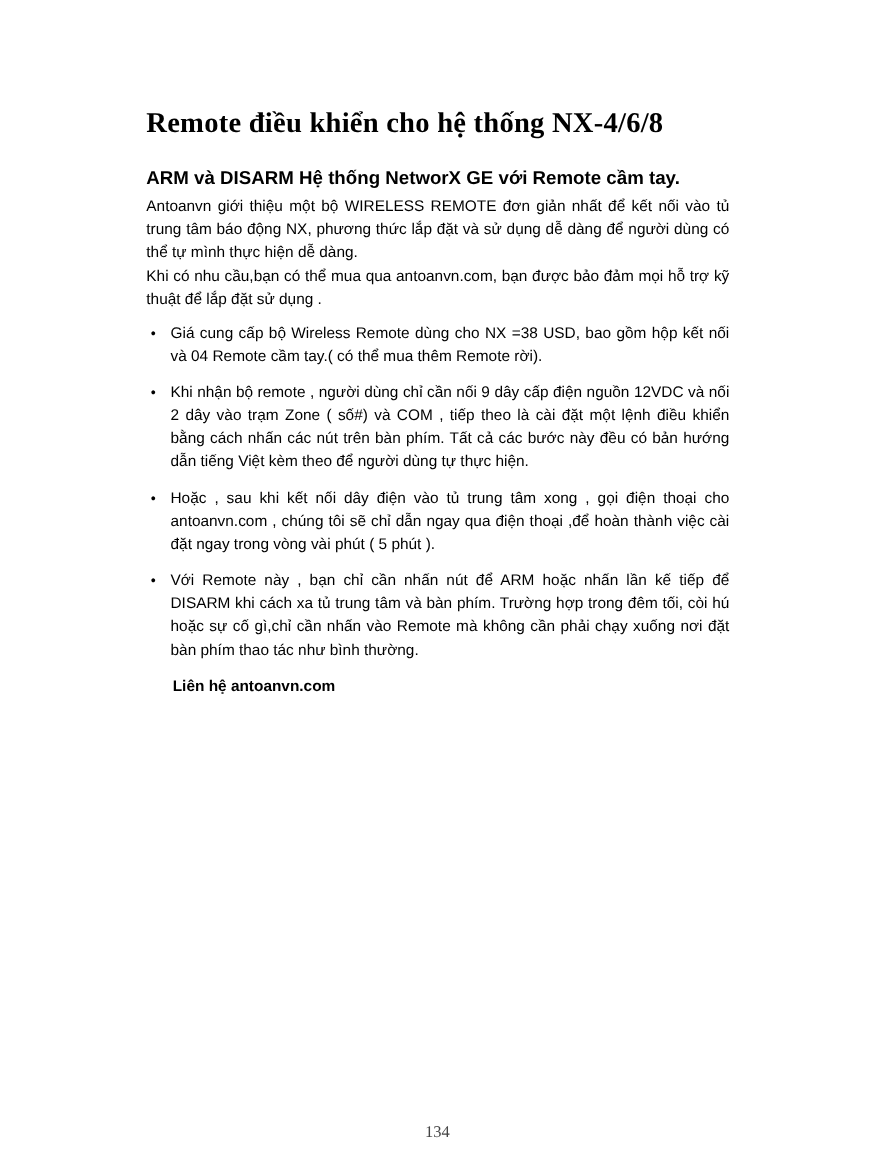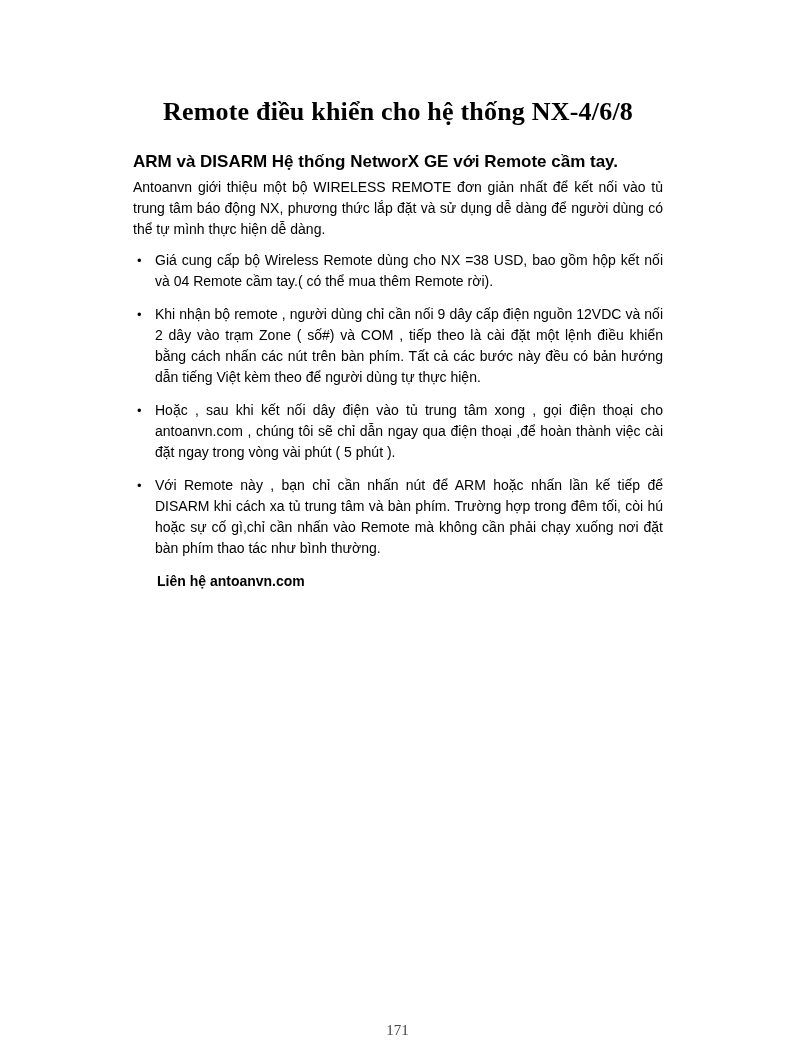--- a/index.html
+++ b/index.html
@@ -23,21 +23,20 @@
   }
   .doc-title {
     font-family: "Liberation Serif", serif;
     font-weight: bold;
     font-size: 26px;
     line-height: 32px;
     letter-spacing: 0.2px;
     color: #000000;
     margin-bottom: 24px;
     white-space: nowrap;
-    text-align: center;
   }
   .subtitle {
     font-weight: bold;
     font-size: 17px;
     line-height: 20px;
     margin-bottom: 5px;
   }
   .body-para {
     font-size: 14px;
     line-height: 21px;
@@ -90,20 +89,21 @@
 <div class="page">
   <div class="content">
 
     <h1 class="doc-title">Remote điều khiển cho hệ thống NX-4/6/8</h1>
 
     <p class="subtitle">ARM và DISARM Hệ thống NetworX GE với Remote cầm tay.</p>
 
 
     <p class="body-para">Antoanvn giới thiệu một bộ WIRELESS REMOTE đơn giản nhất để kết nối vào tủ trung tâm báo động NX, phương thức lắp đặt và sử dụng dễ dàng để người dùng có thể tự mình thực hiện dễ dàng.</p>
 
+    <p class="body-para">Khi có nhu cầu,bạn có thể mua qua antoanvn.com, bạn được bảo đảm mọi hỗ trợ kỹ thuật để lắp đặt sử dụng .</p>
 
     <ul class="bullet-list">
       <li>
         <span class="bullet-dot">•</span>
         <span class="bullet-text">Giá cung cấp bộ Wireless Remote dùng cho NX =38 USD, bao gồm hộp kết nối và 04 Remote cầm tay.( có thể mua thêm Remote rời).</span>
       </li>
       <li>
         <span class="bullet-dot">•</span>
         <span class="bullet-text">Khi nhận bộ remote , người dùng chỉ cần nối 9 dây cấp điện nguồn 12VDC và nối 2 dây vào trạm Zone ( số#) và COM , tiếp theo là cài đặt một lệnh điều khiển bằng cách nhấn các nút trên bàn phím. Tất cả các bước này đều có bản hướng dẫn tiếng Việt kèm theo để người dùng tự thực hiện.</span>
       </li>
@@ -114,14 +114,14 @@
       <li>
         <span class="bullet-dot">•</span>
         <span class="bullet-text">Với Remote này , bạn chỉ cần nhấn nút để ARM hoặc nhấn lần kế tiếp để DISARM khi cách xa tủ trung tâm và bàn phím. Trường hợp trong đêm tối, còi hú hoặc sự cố gì,chỉ cần nhấn vào Remote mà không cần phải chạy xuống nơi đặt bàn phím thao tác như bình thường.</span>
       </li>
     </ul>
 
     <p class="contact-line">Liên hệ antoanvn.com</p>
 
   </div>
 
-  <div class="page-number">171</div>
+  <div class="page-number">134</div>
 </div>
 
 </body></html>

